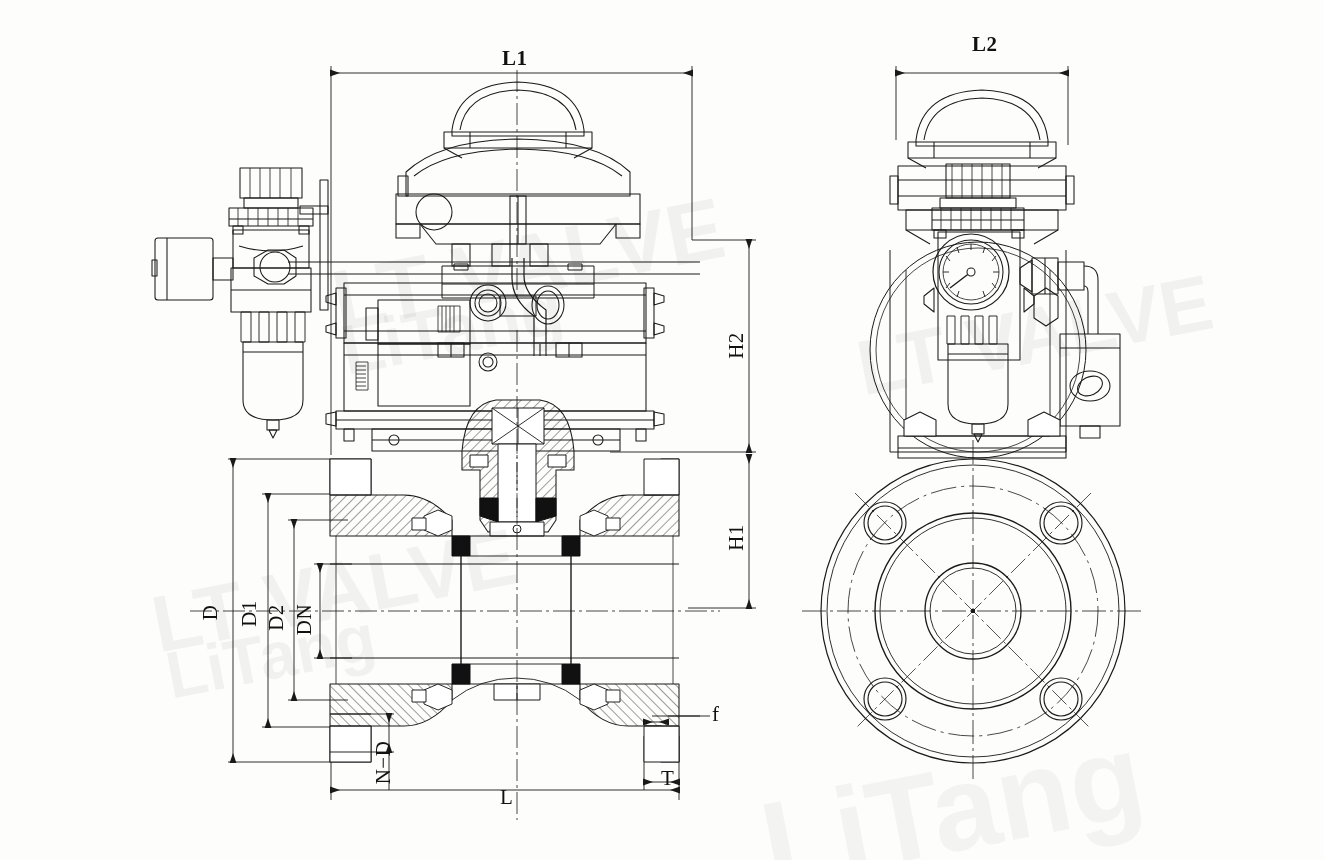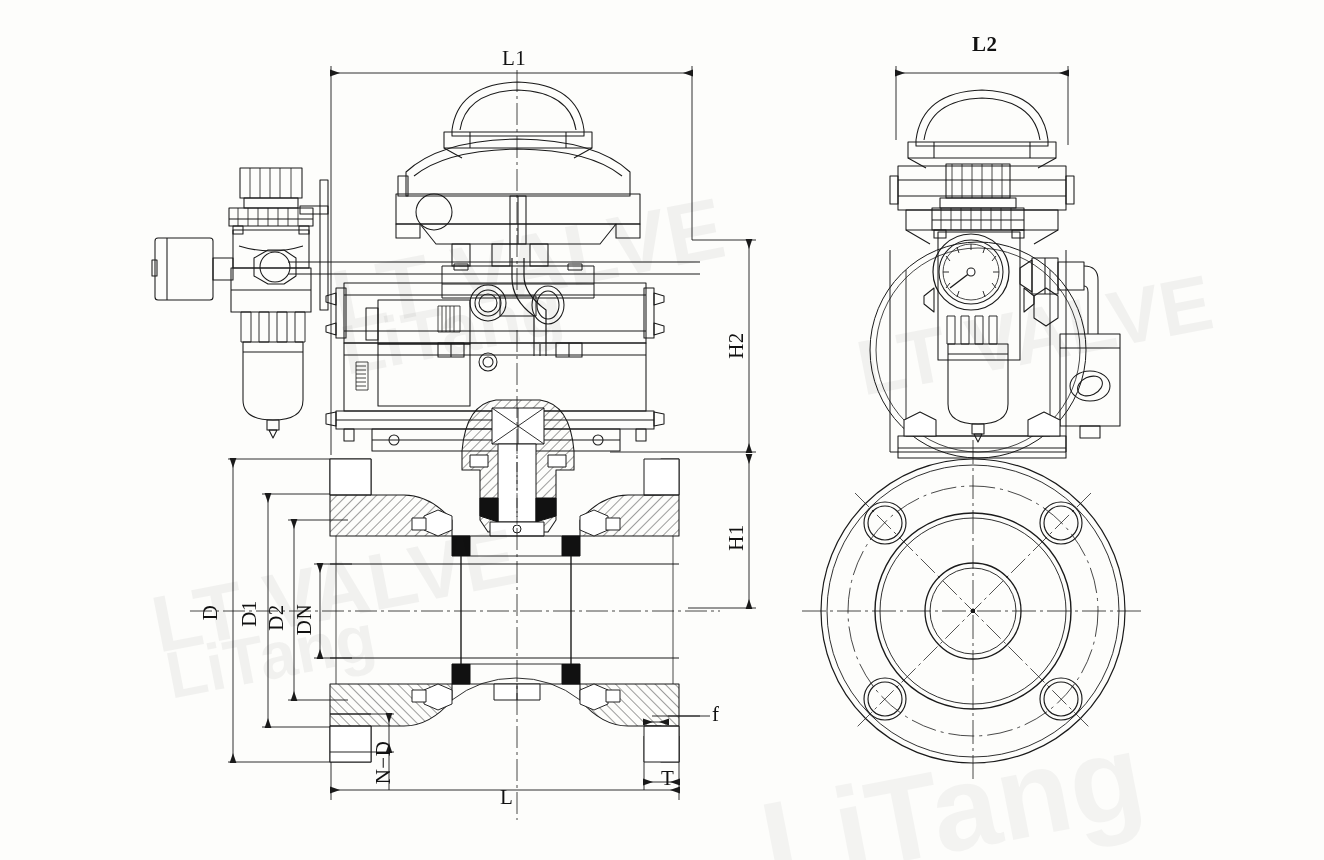--- a/index.html
+++ b/index.html
@@ -483,21 +483,21 @@
       <g stroke-width="0.8" stroke-dasharray="24 4 3 4">
         <line x1="973" y1="440" x2="973" y2="782"></line>
         <line x1="802" y1="611" x2="1144" y2="611"></line>
       </g>
       <rect x="971" y="609" width="4" height="4" fill="#1a1a1a" stroke="none"></rect>
     </g>
 
     </g>
   </svg>
 
-  <div class="dimlabel" style="left:502px;top:46px;">L1</div>
+  <div class="dimlabel" style="left:502px;top:46px;font-weight:bold;">L1</div>
   <div class="dimlabel" style="left:972px;top:32px;font-weight:bold;">L2</div>
   <div class="dimlabel vert" style="left:723px;top:333px;">H2</div>
   <div class="dimlabel vert" style="left:723px;top:525px;">H1</div>
   <div class="dimlabel vert" style="left:203px;top:600px;">D</div>
   <div class="dimlabel vert" style="left:236px;top:601px;">D1</div>
   <div class="dimlabel vert" style="left:263px;top:605px;">D2</div>
   <div class="dimlabel vert" style="left:289px;top:607px;">DN</div>
   <div class="dimlabel" style="left:500px;top:785px;">L</div>
   <div class="dimlabel vert" style="left:362px;top:750px;">N−D</div>
   <div class="dimlabel" style="left:661px;top:766px;">T</div>

